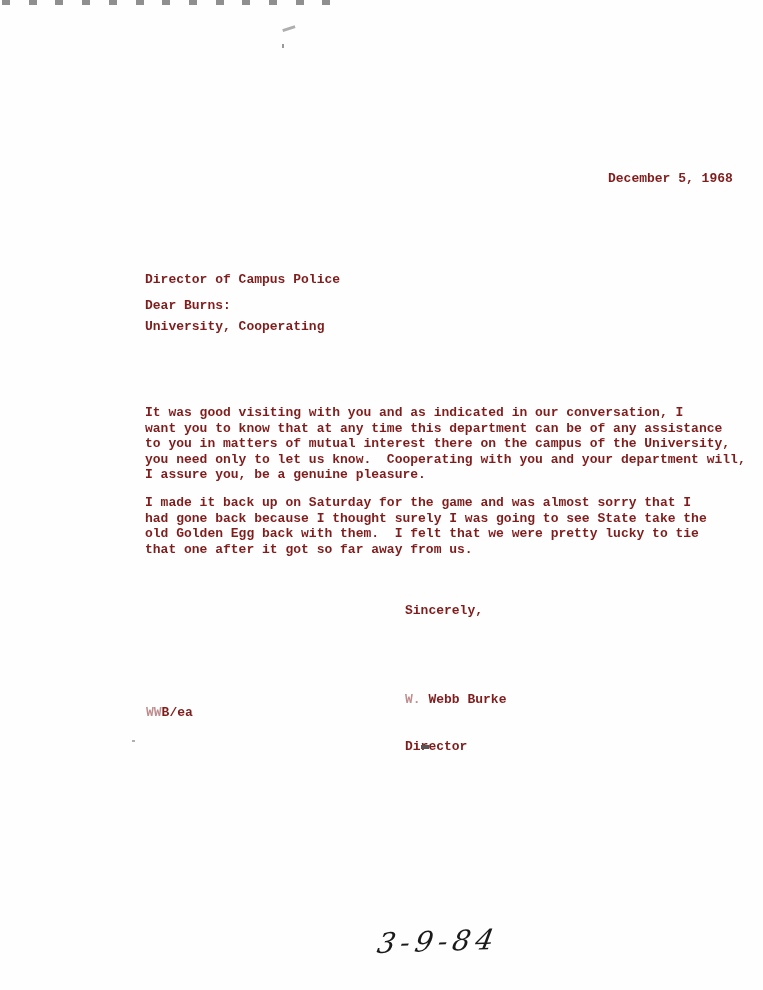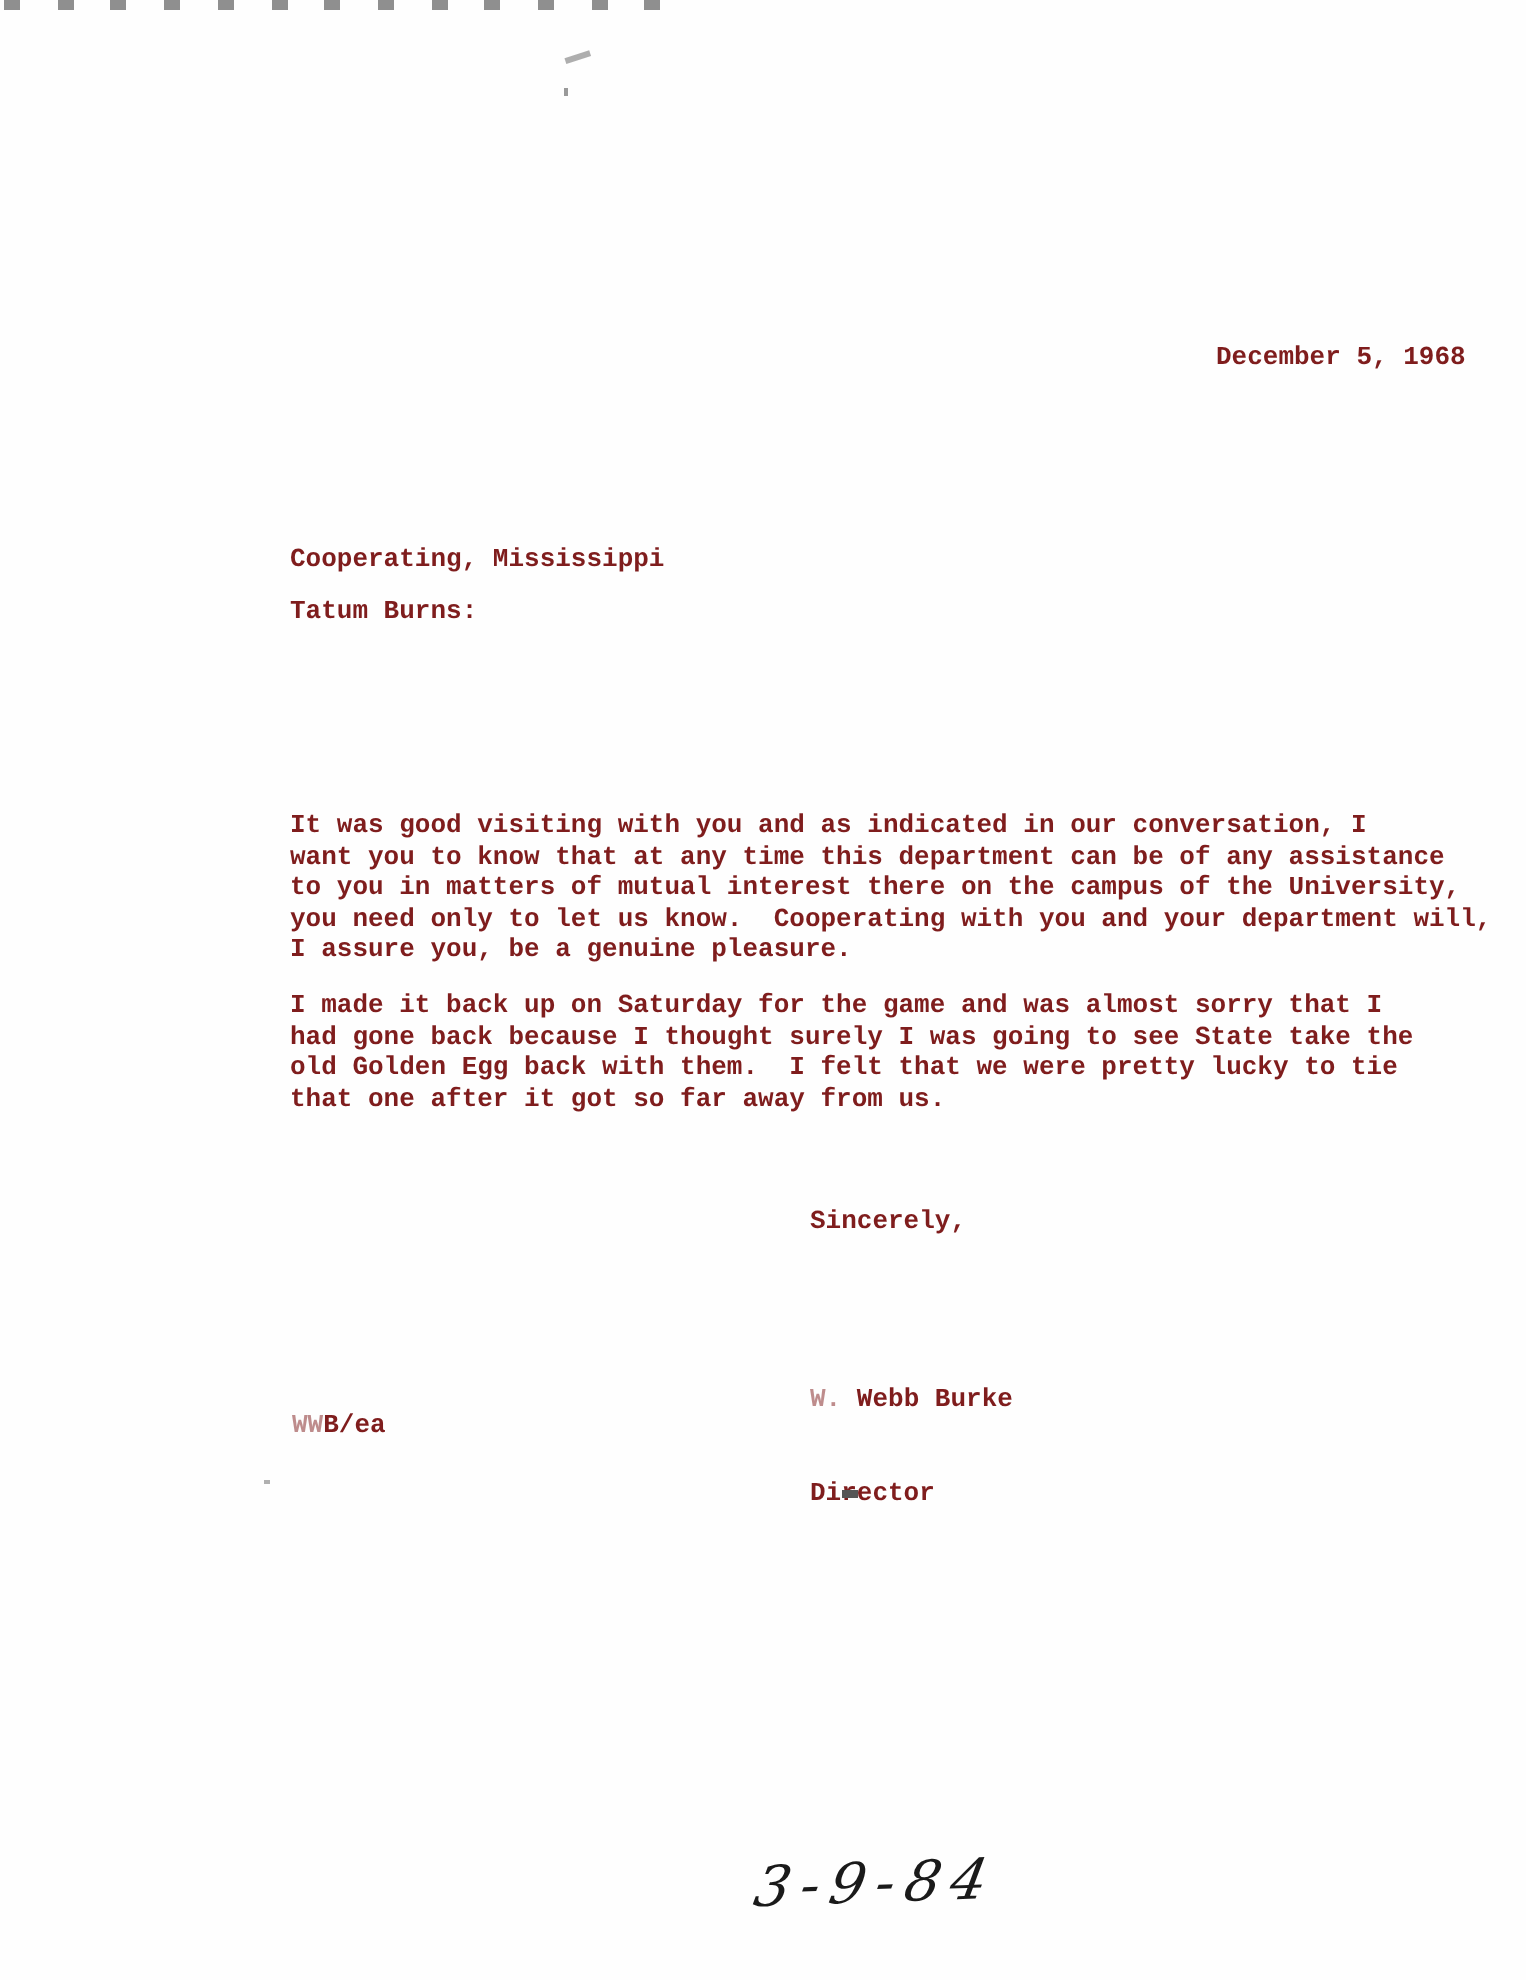--- a/index.html
+++ b/index.html
@@ -67,24 +67,25 @@
       <span class="perf" style="left: 295.7px;"></span>
       <span class="perf" style="left: 322.4px;"></span>
     </div>
 
   <span class="smudge"></span>
   <span class="dot-a"></span>
 
   <div class="typed" style="left:608px;top:171px;">December 5, 1968</div>
 
   <div class="typed" style="left:145px;top:241px;">
-    <div>Cooperating, Mississippi</div>
+    <div>Director of Campus Police</div>
+    <div>University, Cooperating</div>
   </div>
 
-  <div class="typed" style="left:145px;top:298px;">Tatum Burns:</div>
+  <div class="typed" style="left:145px;top:298px;">Dear Burns:</div>
 
 
   <div class="typed" style="left:145px;top:495px;">I made it back up on Saturday for the game and was almost sorry that I
 had gone back because I thought surely I was going to see State take the
 old Golden Egg back with them.  I felt that we were pretty lucky to tie
 that one after it got so far away from us.</div>
 
   <div class="typed" style="left:145px;top:405px;">It was good visiting with you and as indicated in our conversation, I
 want you to know that at any time this department can be of any assistance
 to you in matters of mutual interest there on the campus of the University,

